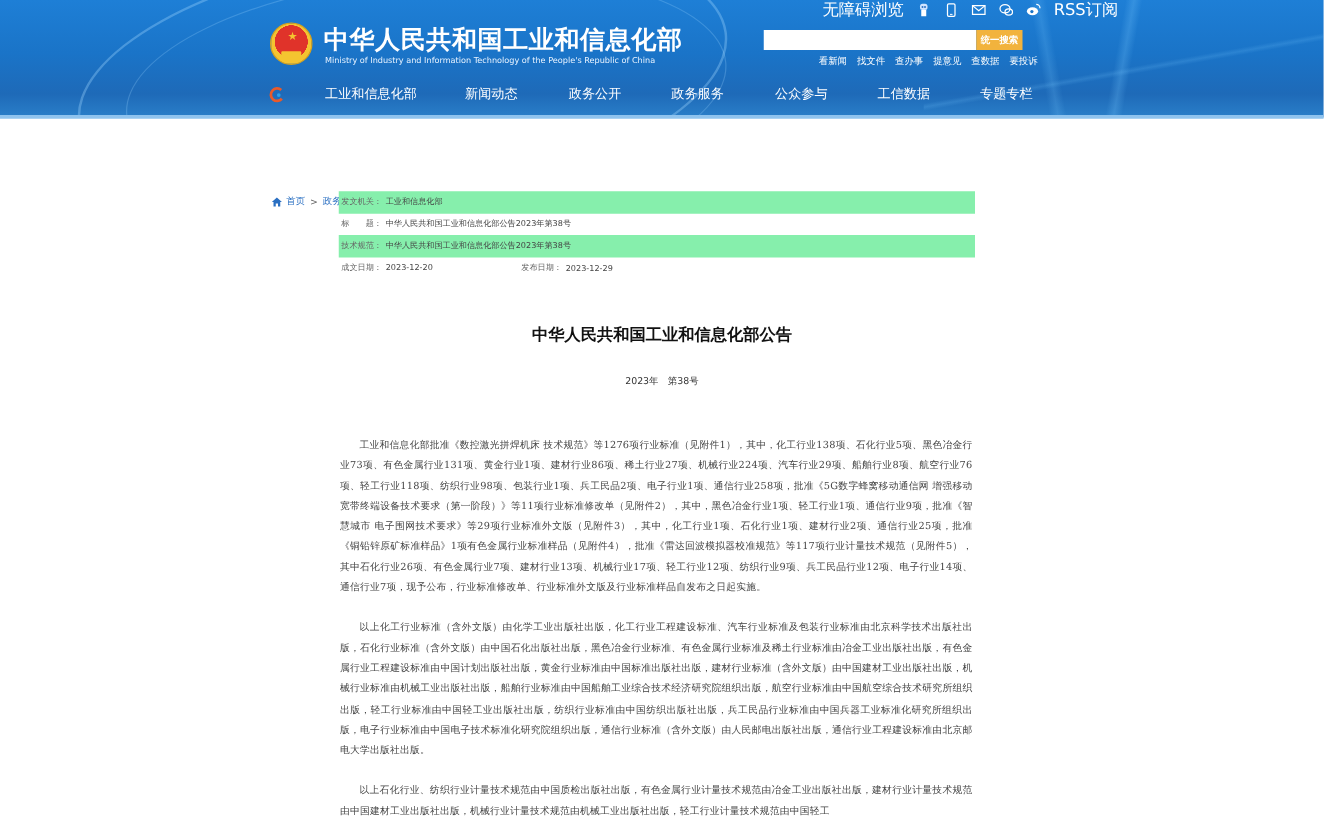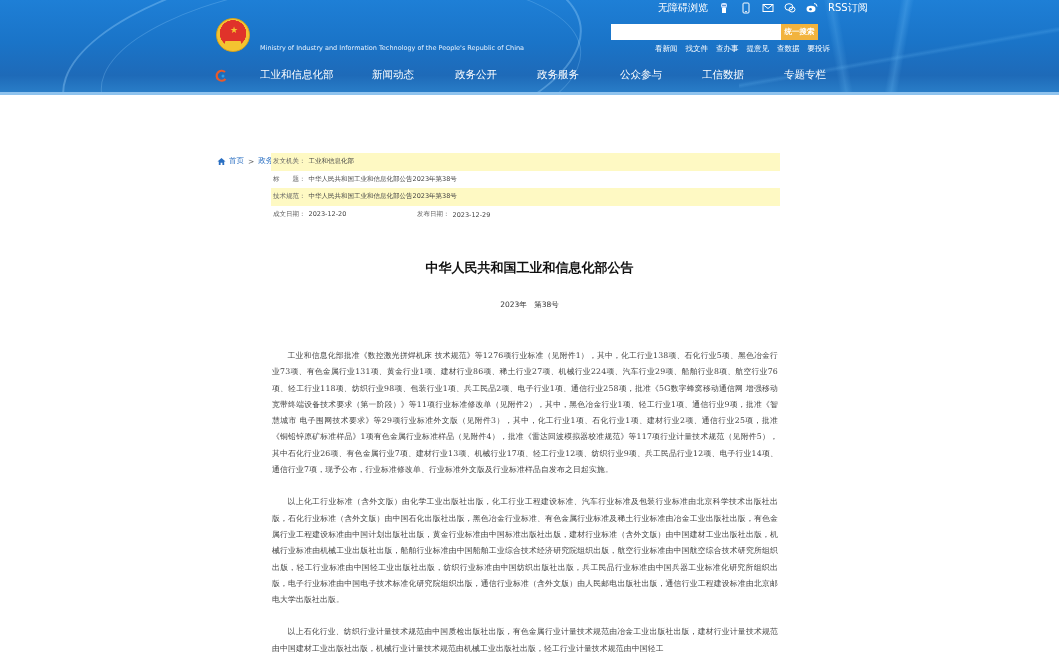--- a/index.html
+++ b/index.html
@@ -44,21 +44,21 @@
 
   .site-title-cn {
     position: absolute; left: 259px; top: 18px; font-size: 20px; font-weight: bold; color: #fff;
     letter-spacing: 0.5px; white-space: nowrap;
   }
   .site-title-en {
     position: absolute; left: 260px; top: 44px; font-size: 6.5px; color: #e6f2ff; white-space: nowrap; text-align: center;
   }
 
   .top-links { position: absolute; left: 658px; top: 2px; height: 12px; display: flex; align-items: center; gap: 10px; }
-  .top-links .tl-text { font-size: 10px; color: #fff; }
+  .top-links .tl-text { font-size: 13px; color: #fff; }
   .top-links .tl-icon { width: 12px; height: 12px; color: #fff; display: flex; align-items: center; justify-content: center; font-size: 10px; }
   .tl-icon svg { width: 12px; height: 12px; }
 
   .search-box { position: absolute; left: 611px; top: 24px; width: 170px; height: 16px; background: #fff; border: none; font-size: 8px; padding: 0 4px; }
   .search-btn { position: absolute; left: 781px; top: 24px; width: 37px; height: 16px; background: #f2b33d; color: #fff; font-size: 7.5px; font-weight: bold; border: none; text-align: center; line-height: 16px; }
 
   .quick-links { position: absolute; left: 611px; top: 44px; display: flex; gap: 8px; margin-left: 44px; }
   .quick-links span { font-size: 7.5px; color: #fff; }
 
   .nav { position: absolute; left: 0; top: 66px; width: 1059px; height: 20px; }
@@ -66,21 +66,21 @@
   .nav .nav-item { position: absolute; top: 2px; font-size: 10.5px; color: #fff; white-space: nowrap; }
 
   
   .breadcrumb { position: absolute; left: 217px; top: 112px; display: flex; align-items: center; gap: 3px; font-size: 7.5px; color: #2a6fc2; margin-top: 44px; }
   .breadcrumb .sep { color: #666; margin: 0 1px; }
   .breadcrumb .home-icon { width: 9px; height: 9px; }
 
   
   .meta { position: absolute; left: 271px; top: 153px; width: 509px; }
   .meta-row { height: 17.6px; display: flex; align-items: center; font-size: 6.5px; color: #555; padding-left: 2px; }
-  .meta-row.shade { background: #fef9c3; align-items: center; }
+  .meta-row.shade { background: #86efac; align-items: center; }
   .meta-row .col1 { width: 144px; display: flex; }
   .meta-row .lbl { color: #666; margin-right: 3px; white-space: nowrap; }
   .meta-row .val { color: #444; white-space: nowrap; }
 
   
   .doc-title { position: absolute; left: 0; width: 1059px; top: 259px; text-align: center; font-size: 13px; font-weight: bold; color: #111; }
   .doc-number { position: absolute; left: 0; width: 1059px; top: 300px; text-align: center; font-size: 7.5px; color: #333; }
 
   
   .content { position: absolute; left: 272px; top: 348px; width: 506px; }
@@ -92,20 +92,21 @@
 </style>
 </head>
 <body>
 
 <div class="header">
   <div class="grid-lines"></div>
 
   <div class="emblem">
       <span class="star">★</span>
     </div>
+  <div class="site-title-cn">中华人民共和国工业和信息化部</div>
   <div class="site-title-en">Ministry of Industry and Information Technology of the People's Republic of China</div>
 
   <div class="top-links">
     <span class="tl-text">无障碍浏览</span>
     <span class="tl-icon">
       <svg viewBox="0 0 12 12">
           <rect x="3" y="1" width="6" height="5" rx="2" fill="#cfe3ff"></rect>
           <rect x="4" y="6" width="4" height="5" fill="#fff"></rect>
           <circle cx="5" cy="3.5" r="0.8" fill="#2a6fc2"></circle>
           <circle cx="7" cy="3.5" r="0.8" fill="#2a6fc2"></circle>

